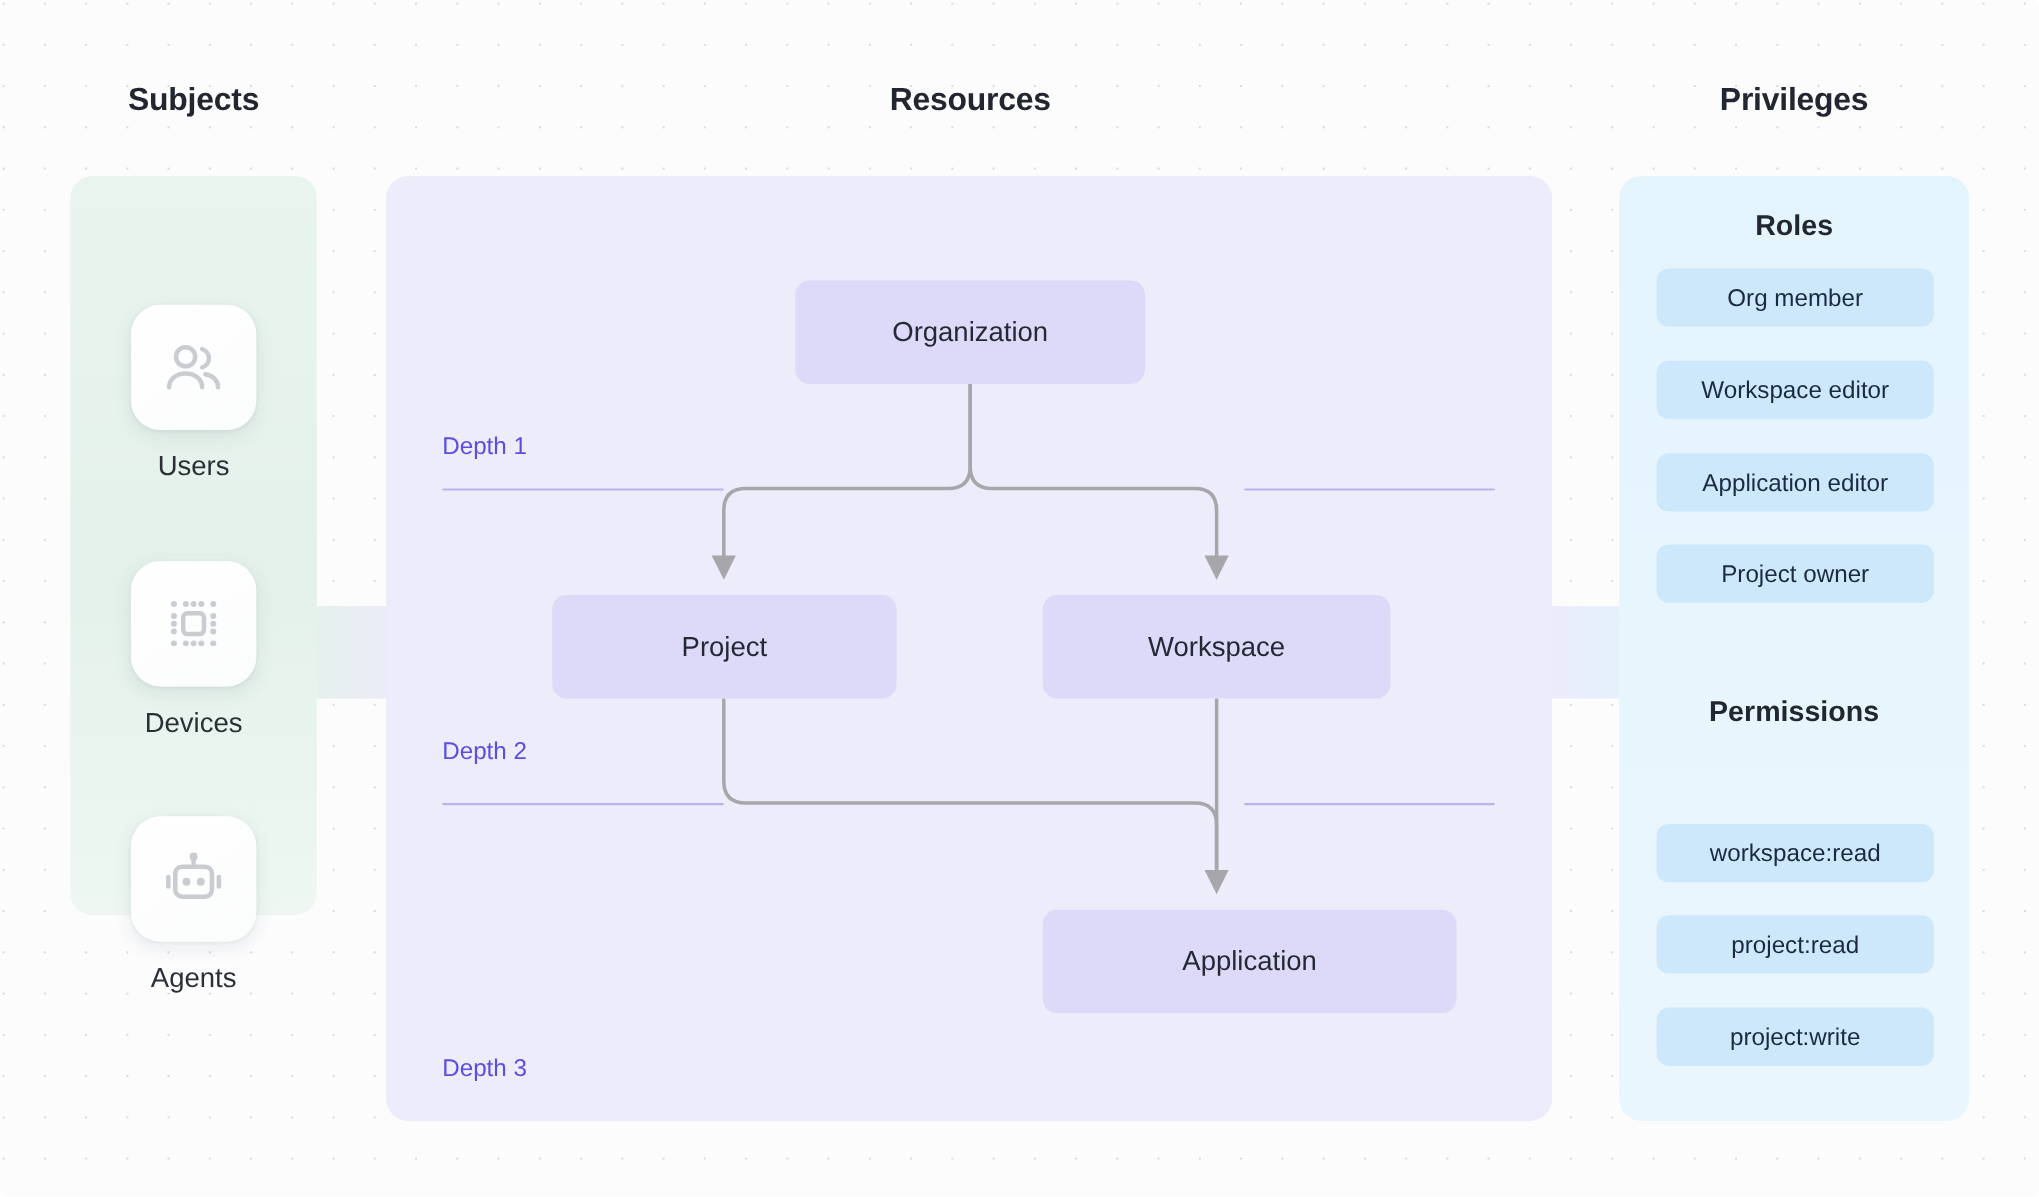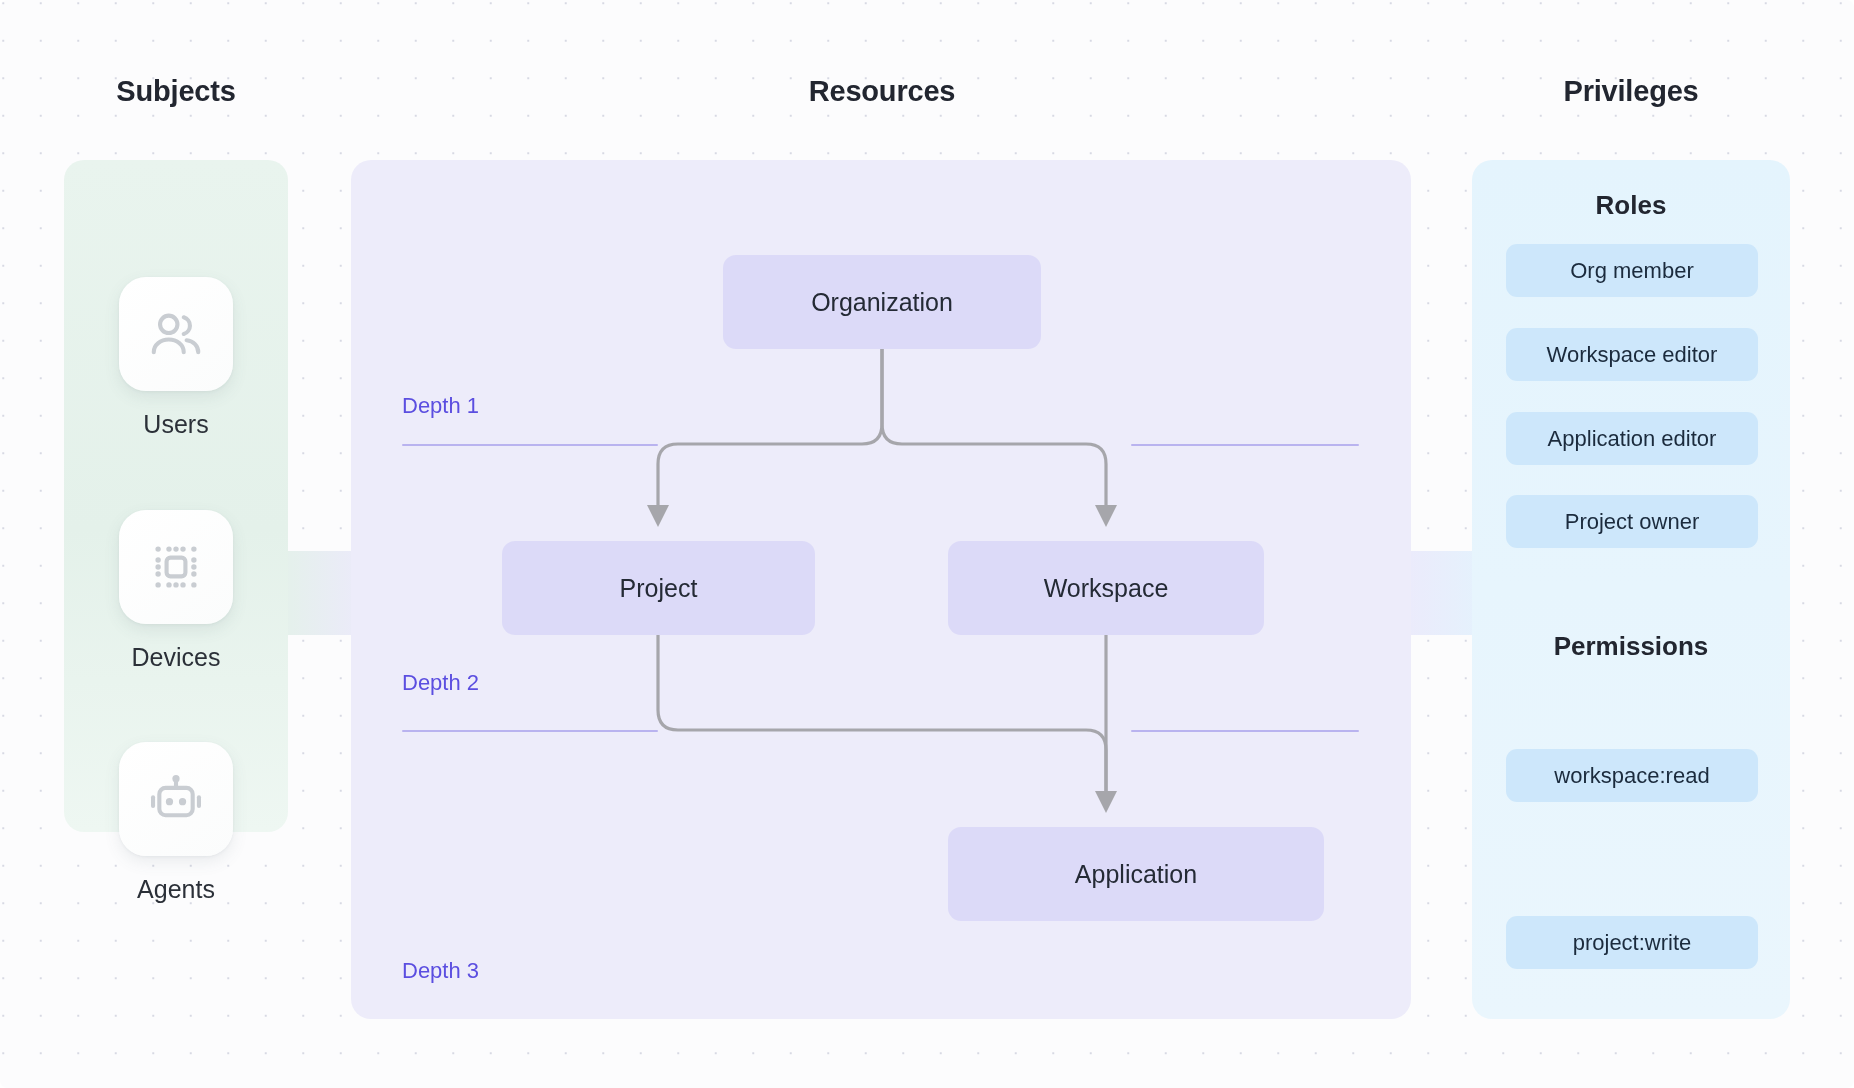--- a/index.html
+++ b/index.html
@@ -277,16 +277,17 @@
   <div class="panel" id="panel-privileges">
 
     <div class="priv-group-title" id="group-title-0">Roles</div>
     <div class="chip" id="chip-r0">Org member</div>
     <div class="chip" id="chip-r1">Workspace editor</div>
     <div class="chip" id="chip-r2">Application editor</div>
     <div class="chip" id="chip-r3">Project owner</div>
 
     <div class="priv-group-title" id="group-title-1">Permissions</div>
     <div class="chip" id="chip-p1">workspace:read</div>
+    <div class="chip" id="chip-p2">project:read</div>
     <div class="chip" id="chip-p3">project:write</div>
   </div>
 
 </div>
 
 </body></html>

